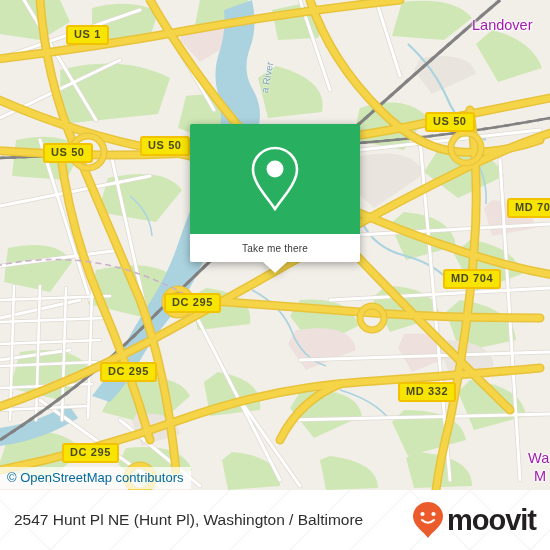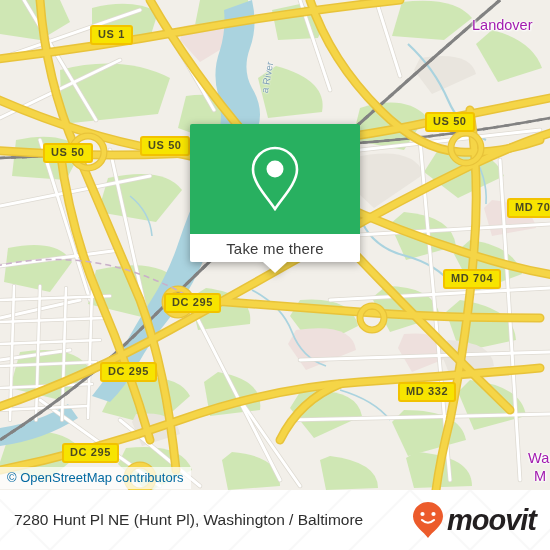--- a/index.html
+++ b/index.html
@@ -23,32 +23,32 @@
   #attrib{position:absolute;left:0;top:467px;background:rgba(255,255,255,.72);
           color:#0369a1;font-size:13px;padding:3px 7px 4px 7px;white-space:nowrap;}
 
   
   #callout{position:absolute;left:190px;top:124px;width:170px;
            filter:drop-shadow(0 2px 4px rgba(0,0,0,.35));}
   #callout .head{height:110px;background:#28b060;border-radius:2px 2px 0 0;
                  display:flex;align-items:center;justify-content:center;}
   #callout .foot{height:28px;background:#fff;border-radius:0 0 2px 2px;
                  display:flex;align-items:center;justify-content:center;
-                 color:#3a3a3a;font-size:15px;letter-spacing:.2px;}
+                 color:#3a3a3a;font-size:10px;letter-spacing:.2px;}
   #callout .tail{position:absolute;left:50%;margin-left:-12px;top:138px;width:0;height:0;
                  border-left:12px solid transparent;border-right:12px solid transparent;
                  border-top:11px solid #fff;}
 
   
   #footer{position:absolute;left:0;top:490px;width:550px;height:60px;background:#ffffff;
           display:flex;align-items:center;justify-content:space-between;
           padding:0 14px;box-sizing:border-box;overflow:hidden;}
   #footer .wm{position:absolute;left:0;top:0;width:550px;height:60px;opacity:.10;}
   #addr{position:relative;color:#2e2e2e;font-size:15.5px;white-space:nowrap;z-index:2;}
-  #brand{position:relative;display:flex;align-items:center;gap:3px;z-index:2;font-style:italic;}
+  #brand{position:relative;display:flex;align-items:center;gap:3px;z-index:2;}
   #brand .word{color:#231f20;font-size:29px;font-weight:bold;letter-spacing:-1px;line-height:29px;}
 </style>
 </head>
 <body>
 
 <div id="app">
 
   <div id="map">
     <svg width="550" height="490" viewBox="0 0 550 490">
       <defs>
@@ -265,21 +265,21 @@
             <circle cx="372" cy="318" r="12"></circle>
           <circle cx="466" cy="148" r="15"></circle>
             <circle cx="140" cy="478" r="13"></circle>
         </g>
       </g>
 
       <path class="bound" stroke-width="1.6" d="M-4 266 Q60 252 120 268 Q170 282 210 310"></path>
     </svg>
 
     <div id="shields">
-        <div class="shield" style="left: 66px; top: 25px; margin-left: 24px;">US 1</div>
+        <div class="shield" style="left: 66px; top: 25px;">US 1</div>
         <div class="shield" style="left: 140px; top: 136px;">US 50</div>
         <div class="shield" style="left: 43px; top: 143px;">US 50</div>
         <div class="shield" style="left: 425px; top: 112px;">US 50</div>
         <div class="shield" style="left: 507px; top: 198px;">MD 704</div>
         <div class="shield" style="left: 443px; top: 269px;">MD 704</div>
         <div class="shield" style="left: 164px; top: 293px;">DC 295</div>
         <div class="shield" style="left: 100px; top: 362px;">DC 295</div>
         <div class="shield" style="left: 62px; top: 443px;">DC 295</div>
         <div class="shield" style="left: 398px; top: 382px;">MD 332</div>
       </div>
@@ -320,21 +320,21 @@
         <path d="M340 70 L420 -10"></path>
           <path d="M400 70 L480 -10"></path>
           <path d="M460 70 L540 -10"></path>
         <path d="M520 70 L600 -10"></path>
         <path d="M-20 -10 L60 70"></path>
           <path d="M400 -10 L480 70"></path>
           <path d="M460 -10 L540 70"></path>
       </g>
     </svg>
 
-    <div id="addr">7280 Hunt Pl NE (Hunt Pl), Washington / Baltimore</div>
+    <div id="addr">2547 Hunt Pl NE (Hunt Pl), Washington / Baltimore</div>
 
     <div id="brand">
       <svg width="32" height="38" viewBox="0 0 32 38">
         <path d="M16 1 C7.7 1 1 7.6 1 15.6 C1 25 12 31 16 37 C20 31 31 25 31 15.6 C31 7.6 24.3 1 16 1 Z" fill="#ec5b2b"></path>
         <circle cx="10.5" cy="13" r="2.1" fill="#ffffff"></circle>
         <circle cx="21.5" cy="13" r="2.1" fill="#ffffff"></circle>
         <path d="M10 19 q6 5.5 12 0" fill="none" stroke="#ffffff" stroke-width="2.1" stroke-linecap="round"></path>
       </svg>
       <span class="word">moovit</span>
     </div>

